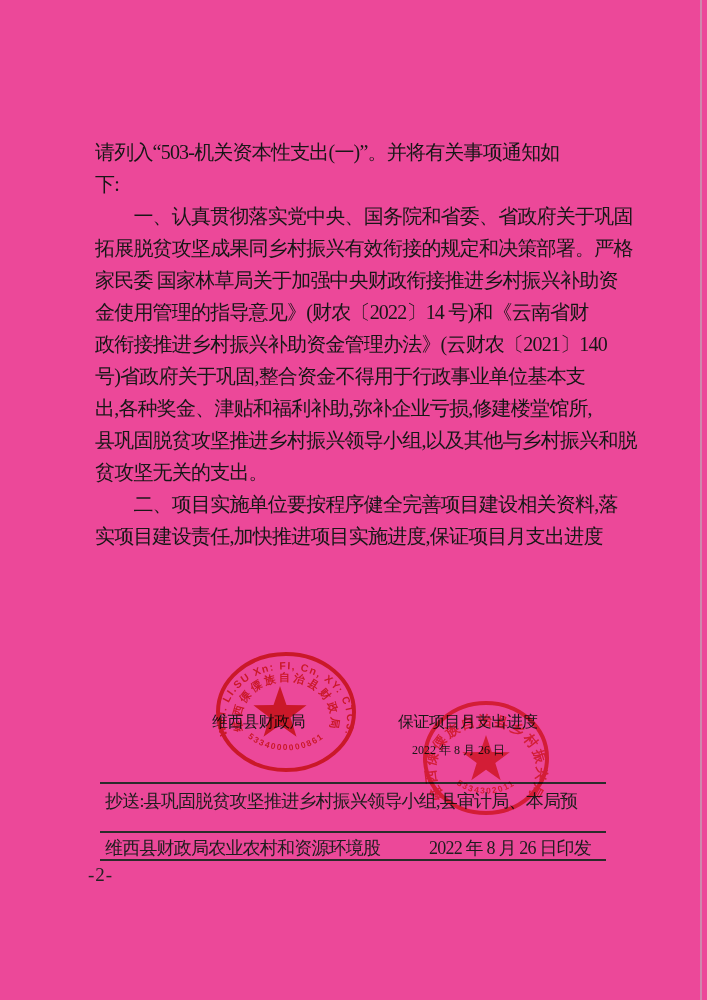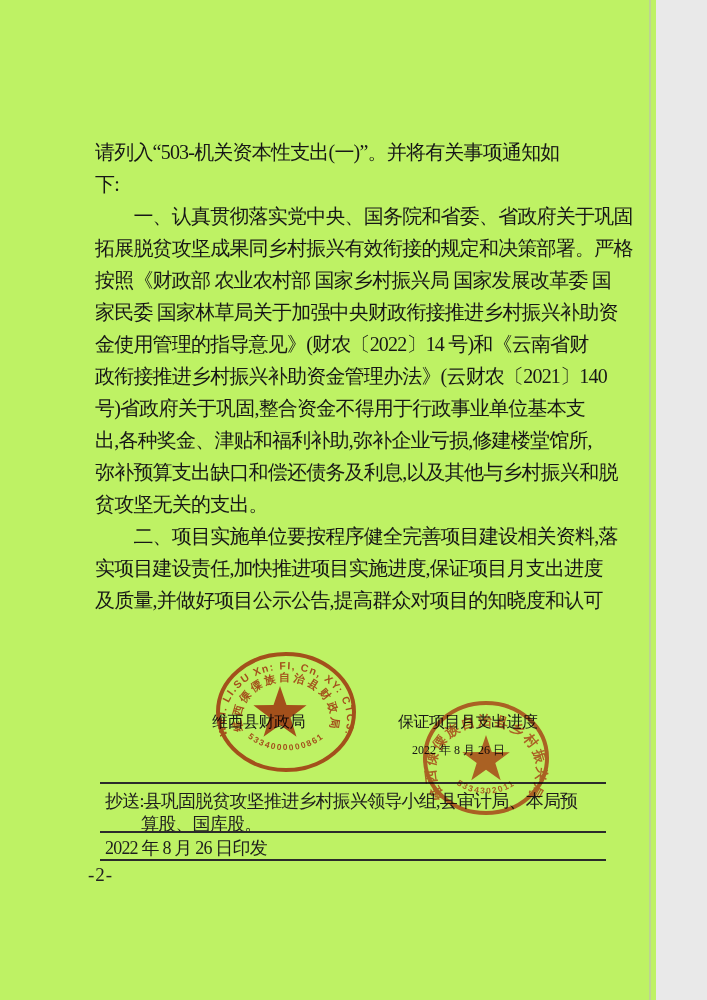--- a/index.html
+++ b/index.html
@@ -1,19 +1,19 @@
 <!DOCTYPE html>
 <html><head>
 <meta charset="utf-8">
 <style>
   html,body{margin:0;padding:0;background:#e9e9e9;}
   .page{
     position:relative;
-    width:656px;height:1000px;
-    background:#bef264;
+    width:707px;height:1000px;
+    background:#ec4899;
     overflow:hidden;
     font-family:"Liberation Serif","DejaVu Serif",serif;
     color:#1c1c1c;
   }
   .scan-edge-right{
     position:absolute;top:0;right:5px;width:2px;height:100%;
     background:#bcbcbc;opacity:.55;
   }
   .body-text{
     position:absolute;top:136px;left:95px;width:524px;
@@ -66,44 +66,42 @@
 
 <div class="page">
 
   <div class="scan-edge-right"></div>
 
   <div class="body-text">
     <div class="bline">请列入“503-机关资本性支出(一)”。并将有关事项通知如</div>
     <div class="bline">下:</div>
     <div class="bline">　　一、认真贯彻落实党中央、国务院和省委、省政府关于巩固</div>
     <div class="bline">拓展脱贫攻坚成果同乡村振兴有效衔接的规定和决策部署。严格</div>
-    <div class="bline">按照《财政部 农业农村部 国家乡村振兴局 国家发展改革委 国</div>
     <div class="bline">家民委 国家林草局关于加强中央财政衔接推进乡村振兴补助资</div>
     <div class="bline">金使用管理的指导意见》(财农〔2022〕14 号)和《云南省财</div>
     <div class="bline">政衔接推进乡村振兴补助资金管理办法》(云财农〔2021〕140</div>
     <div class="bline">号)省政府关于巩固,整合资金不得用于行政事业单位基本支</div>
     <div class="bline">出,各种奖金、津贴和福利补助,弥补企业亏损,修建楼堂馆所,</div>
-    <div class="bline">弥补预算支出缺口和偿还债务及利息,以及其他与乡村振兴和脱</div>
+    <div class="bline">县巩固脱贫攻坚推进乡村振兴领导小组,以及其他与乡村振兴和脱</div>
     <div class="bline">贫攻坚无关的支出。</div>
     <div class="bline">　　二、项目实施单位要按程序健全完善项目建设相关资料,落</div>
     <div class="bline">实项目建设责任,加快推进项目实施进度,保证项目月支出进度</div>
-    <div class="bline">及质量,并做好项目公示公告,提高群众对项目的知晓度和认可</div>
   </div>
 
 
   <div class="signer left">维西县财政局</div>
   <div class="signer right">保证项目月支出进度</div>
   <div class="sign-date">2022 年 8 月 26 日</div>
 
   <div class="rule rule1"></div>
   <div class="cc1">抄送:县巩固脱贫攻坚推进乡村振兴领导小组,县审计局、本局预</div>
-  <div class="cc2">算股、国库股。</div>
   <div class="rule rule2"></div>
 
   <div class="issuer-row">
+    <span>维西县财政局农业农村和资源环境股</span>
     <span>2022 年 8 月 26 日印发</span>
   </div>
 
   <div class="rule rule3"></div>
   <div class="page-num">-2-</div>
 
   <svg class="stamp stamp-left" width="160" height="140" viewBox="-80 -70 160 140">
     <defs>
       <path id="arcL-top" d="M -54,32 A 61,51 0 1 1 54,32" fill="none"></path>
       <path id="arcL-inner" d="M -39,26 A 45,38 0 1 1 39,26" fill="none"></path>

